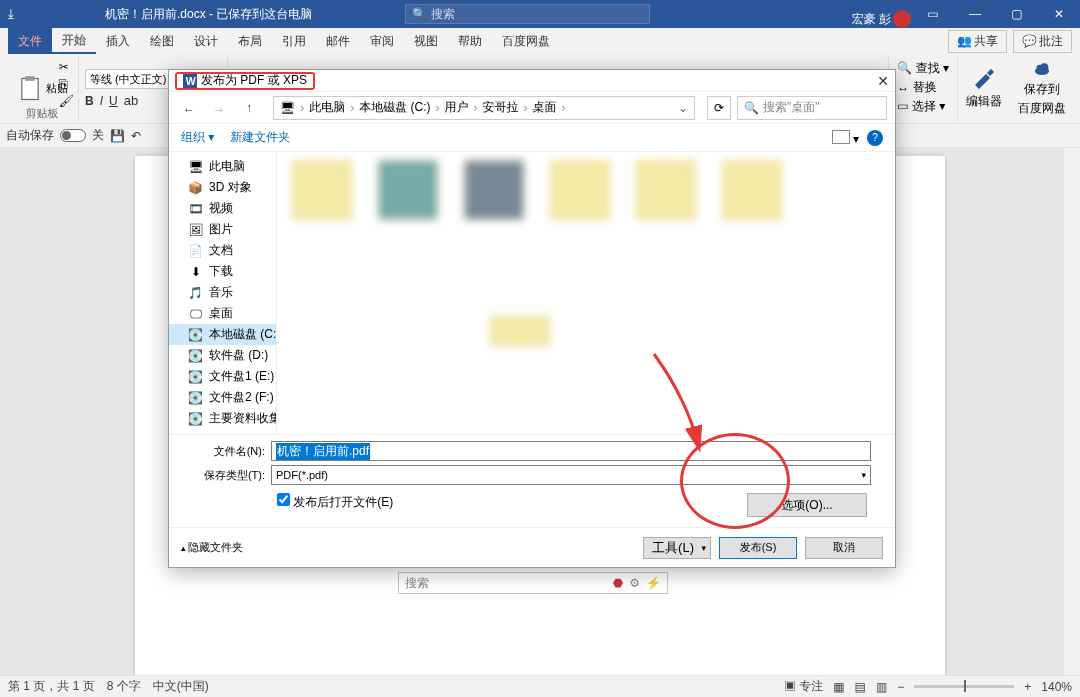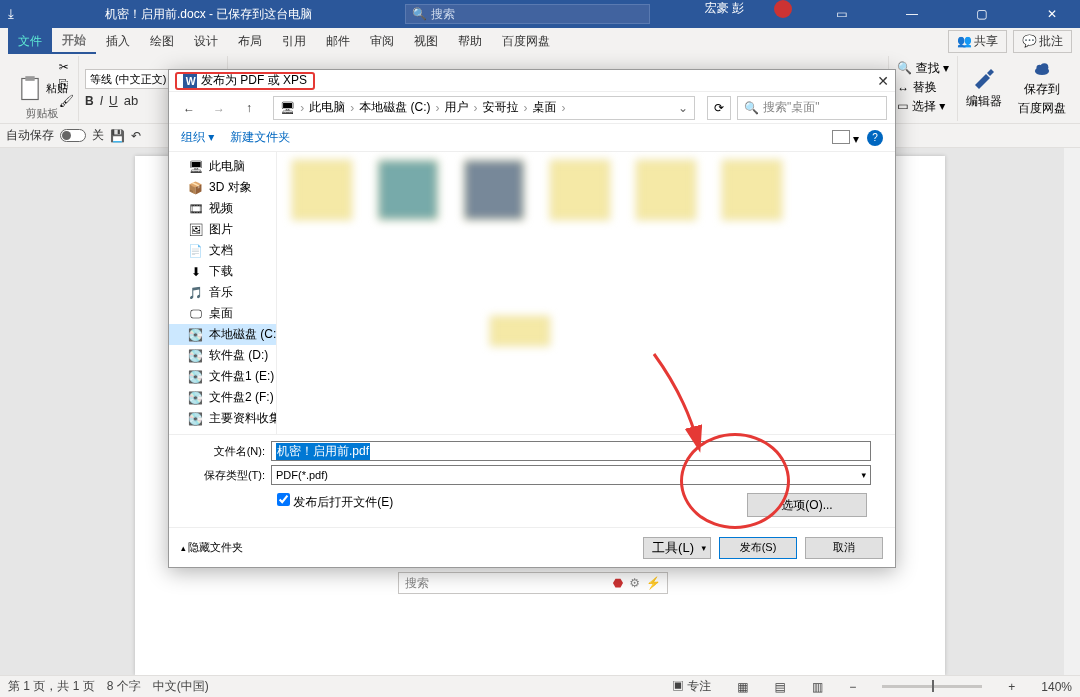--- a/index.html
+++ b/index.html
@@ -1,26 +1,26 @@
 <!DOCTYPE html>
 <html><head>
 <meta charset="utf-8">
 <style>
 *{margin:0;padding:0;box-sizing:border-box;font-family:"Microsoft YaHei","Segoe UI",sans-serif;font-size:12px}
 body{width:1080px;height:697px;background:#f3f3f3;overflow:hidden;position:relative}
 .titlebar{height:28px;background:#2b579a;color:#fff;display:flex;align-items:center;position:relative}
 .titlebar .autosave{margin-left:8px;display:flex;align-items:center;gap:4px}
 .titlebar .doc-title{position:absolute;left:105px;font-size:12px;color:#fff}
 .titlebar .searchbox{position:absolute;left:405px;width:245px;height:20px;background:#41639f;border:1px solid #5a7ab1;display:flex;align-items:center;padding:0 6px;color:#cdd9ec}
-.titlebar .right{margin-left:auto;display:flex;align-items:flex-start;gap:30px;padding-right:8px}
+.titlebar .right{margin-left:auto;display:flex;align-items:flex-end;gap:2px;padding-right:1px}
 .titlebar .right span{cursor:pointer}
 .winbtn{width:40px;height:28px;display:inline-flex;align-items:center;justify-content:center;color:#fff}
 .menubar{height:26px;background:#f3f2f1;display:flex;align-items:center;padding-left:8px;color:#333;position:relative}
 .menubar .tab{padding:0 10px;height:26px;display:flex;align-items:center;cursor:pointer}
-.menubar .tab.file{background:#2b579a;color:#5eead4}
+.menubar .tab.file{background:#2b579a;color:#fca5a5}
 .menubar .tab.active{border-bottom:2px solid #2b579a;color:#737373;font-weight:bold}
 .menubar .right{margin-left:auto;display:flex;gap:6px;padding-right:8px}
 .menubar .right .btn{border:1px solid #c8c6c4;padding:2px 8px;display:flex;align-items:center;gap:2px}
 .ribbon{height:70px;background:#f3f2f1;border-bottom:1px solid #e1dfdd;display:flex;align-items:stretch;padding:2px 6px;position:relative}
 .ribbon .group{display:flex;flex-direction:column;justify-content:center;padding:0 6px;border-right:1px solid #e1dfdd;position:relative}
 .ribbon .group-label{position:absolute;bottom:0;left:0;right:0;text-align:center;font-size:11px;color:#666}
 .paste-btn{display:flex;flex-direction:row;align-items:center;gap:2px;padding:4px}
 .paste-icon{width:28px;height:28px}
 .font-row{display:flex;align-items:center;gap:4px;margin-bottom:4px}
 .font-combo{border:1px solid #c8c6c4;height:20px;padding:0 16px 0 4px;background:#fff;position:relative;font-size:11px;display:flex;align-items:center}
@@ -28,21 +28,21 @@
 .icon-row{display:flex;gap:6px;align-items:center;color:#333}
 .icon-row span{cursor:pointer;font-size:13px}
 .ribbon .find-group{margin-left:auto;display:flex;flex-direction:column;gap:2px;padding:4px 8px;font-size:11px;border-left:1px solid #e1dfdd;border-right:1px solid #e1dfdd}
 .ribbon .big-btn{display:flex;flex-direction:column;align-items:center;justify-content:center;padding:4px 8px;font-size:11px;gap:2px}
 .ribbon .big-btn svg{width:24px;height:24px}
 .autosave-row{height:24px;background:#f3f2f1;border-bottom:1px solid #e1dfdd;display:flex;align-items:center;padding-left:6px;gap:6px;font-size:11px;color:#333}
 .doc-area{position:absolute;top:148px;left:0;right:0;bottom:22px;background:#e6e6e6;display:flex;justify-content:center;padding-top:8px}
 .doc-page{width:810px;background:#fff;box-shadow:0 0 4px rgba(0,0,0,.2)}
 .vscroll{position:absolute;right:0;top:148px;bottom:22px;width:16px;background:#f1f1f1}
 .statusbar{position:absolute;bottom:0;left:0;right:0;height:22px;background:#f3f2f1;border-top:1px solid #e1dfdd;display:flex;align-items:center;padding:0 8px;font-size:11px;color:#444}
-.statusbar .sright{margin-left:auto;display:flex;align-items:center;gap:26px}
+.statusbar .sright{margin-left:auto;display:flex;align-items:center;gap:10px}
 .zoom-slider{width:100px;height:3px;background:#c8c6c4;position:relative}
 .zoom-slider::before{content:"";position:absolute;left:50%;top:-5px;width:2px;height:12px;background:#666}
 
 .dialog{position:absolute;left:168px;top:69px;width:728px;height:499px;background:#fff;border:1px solid #999;box-shadow:0 4px 20px rgba(0,0,0,.3)}
 .dlg-title{height:22px;display:flex;align-items:center;padding:0 6px;border-bottom:1px solid #eee}
 .dlg-title .word-icon{width:14px;height:14px;margin-right:4px}
 .dlg-title .close{margin-left:auto;cursor:pointer;font-size:14px;color:#333}
 .dlg-title-box{border:2px solid #e53935;border-radius:3px;padding:0 6px;display:inline-flex;align-items:center;height:18px}
 .dlg-nav{height:32px;display:flex;align-items:center;padding:0 8px;gap:6px;border-bottom:1px solid #eee}
 .nav-arrow{width:24px;height:24px;display:flex;align-items:center;justify-content:center;color:#999}

